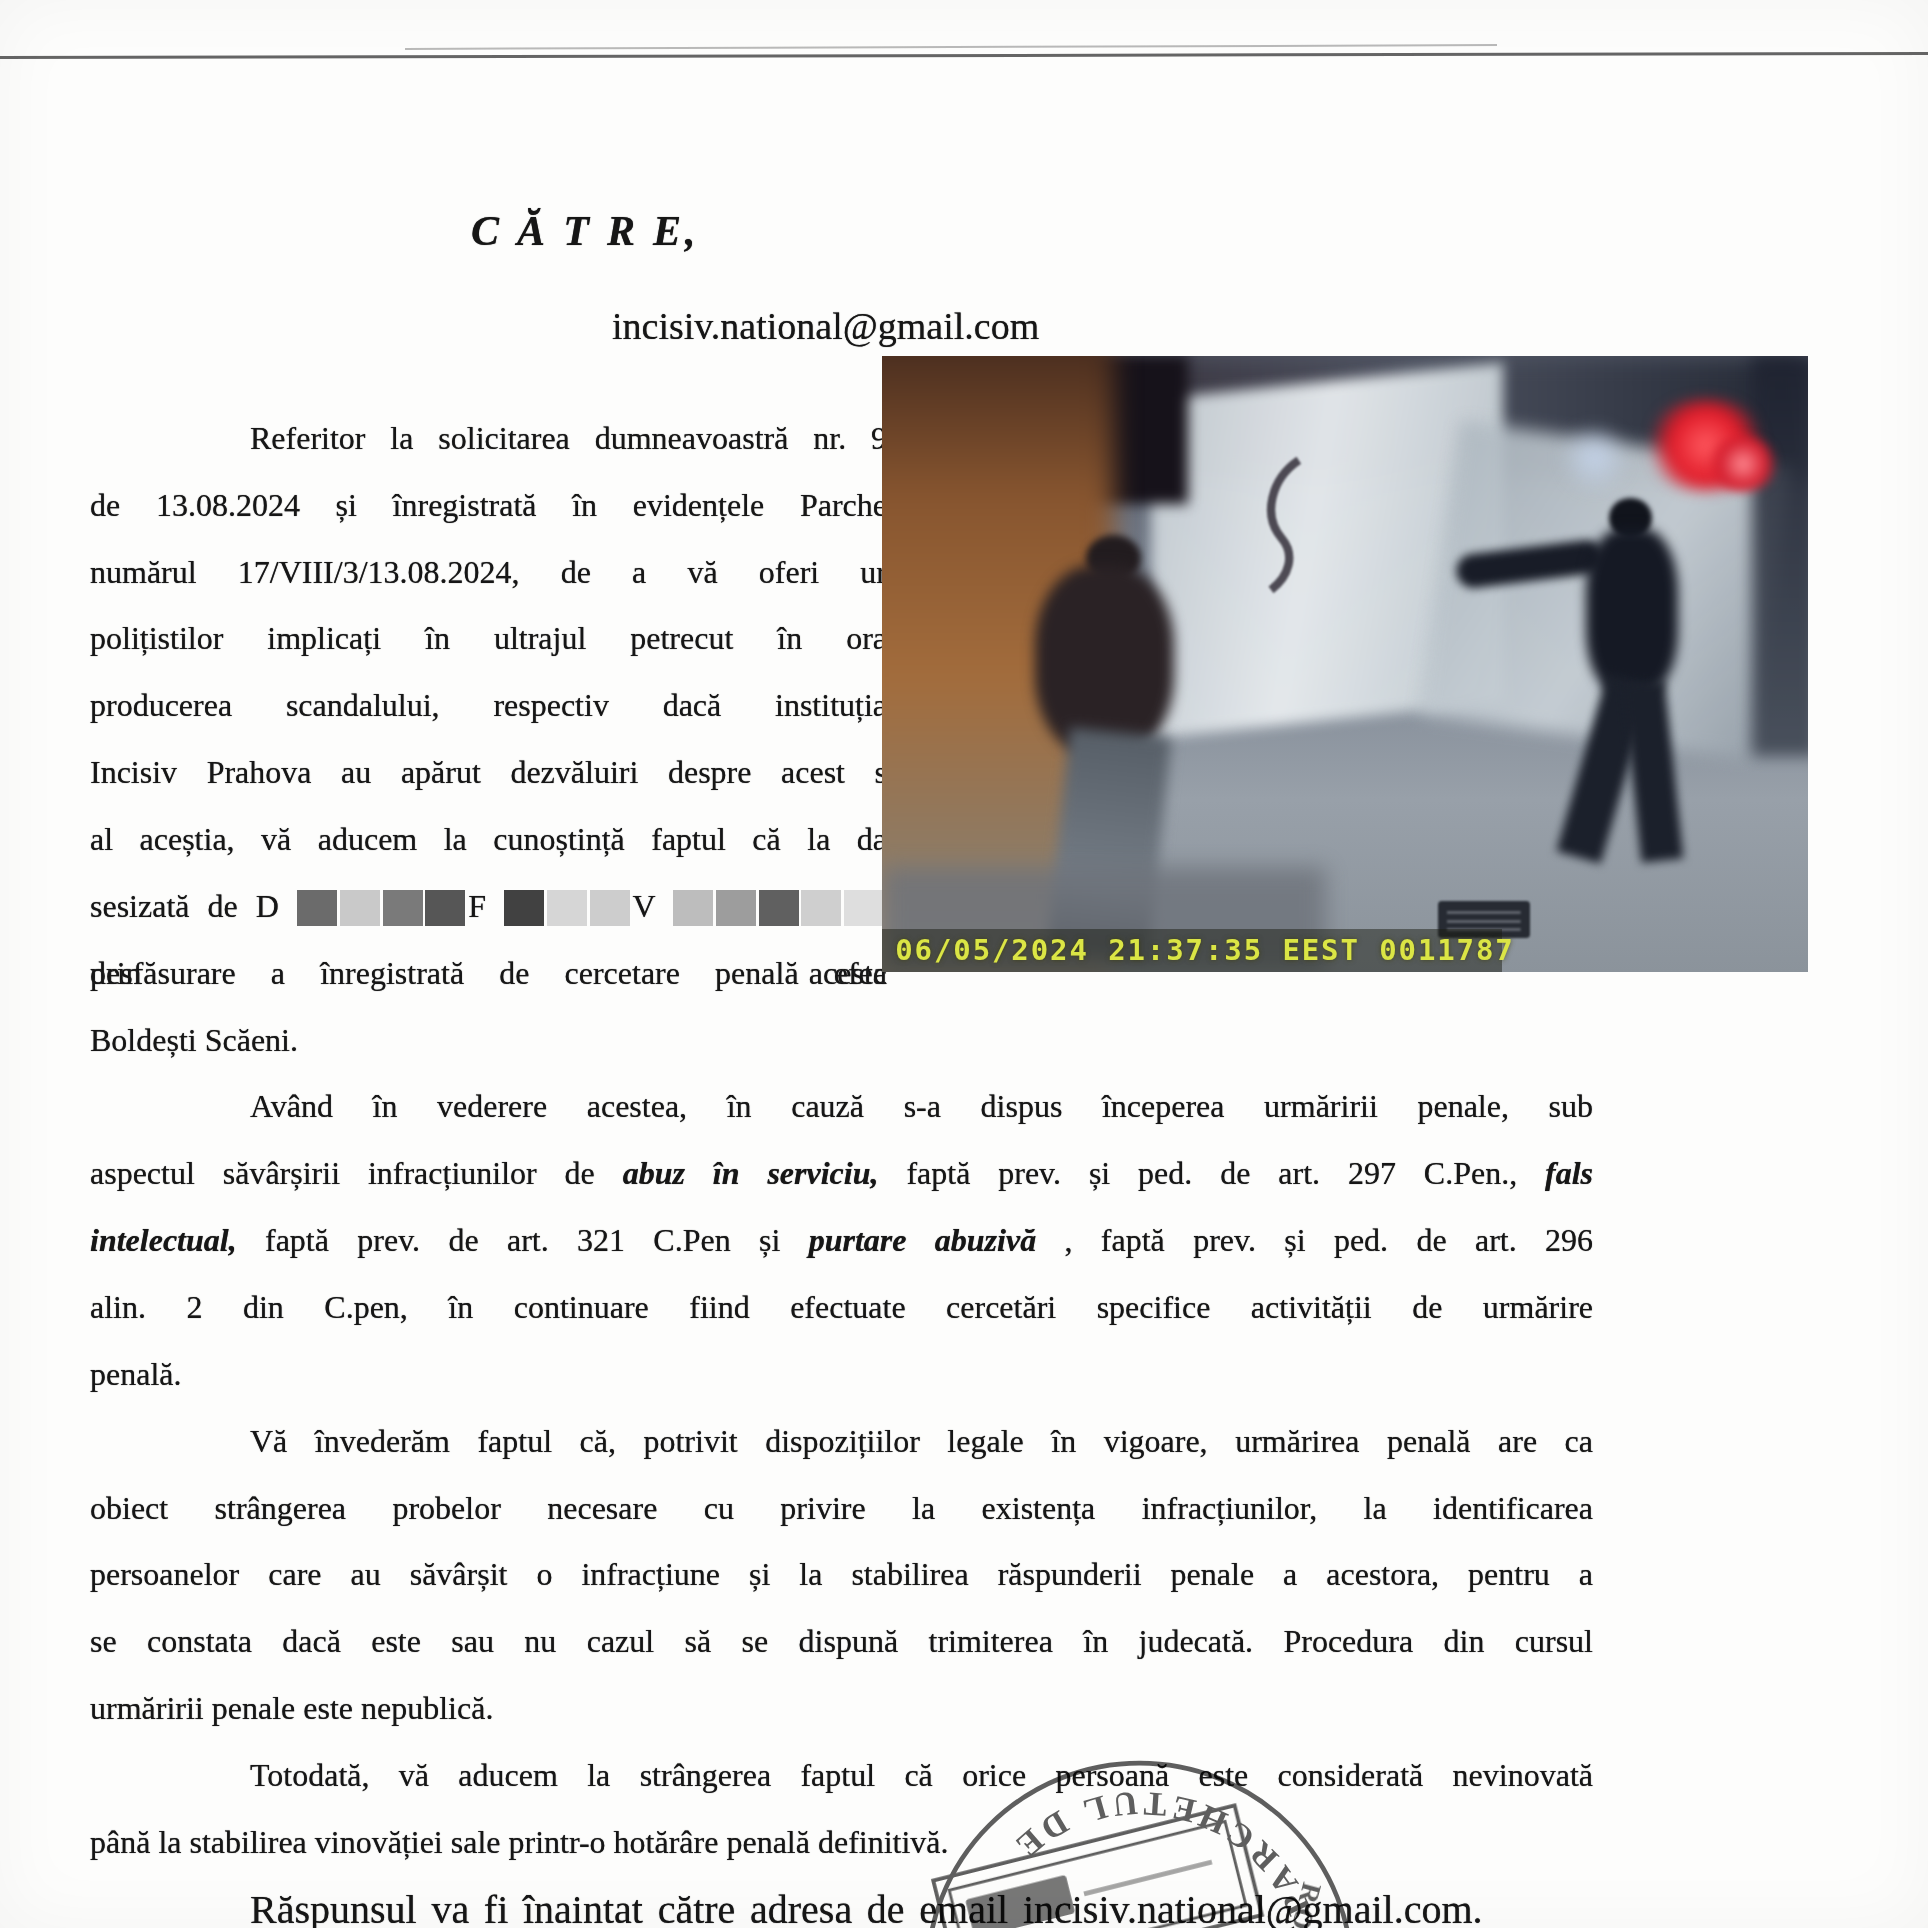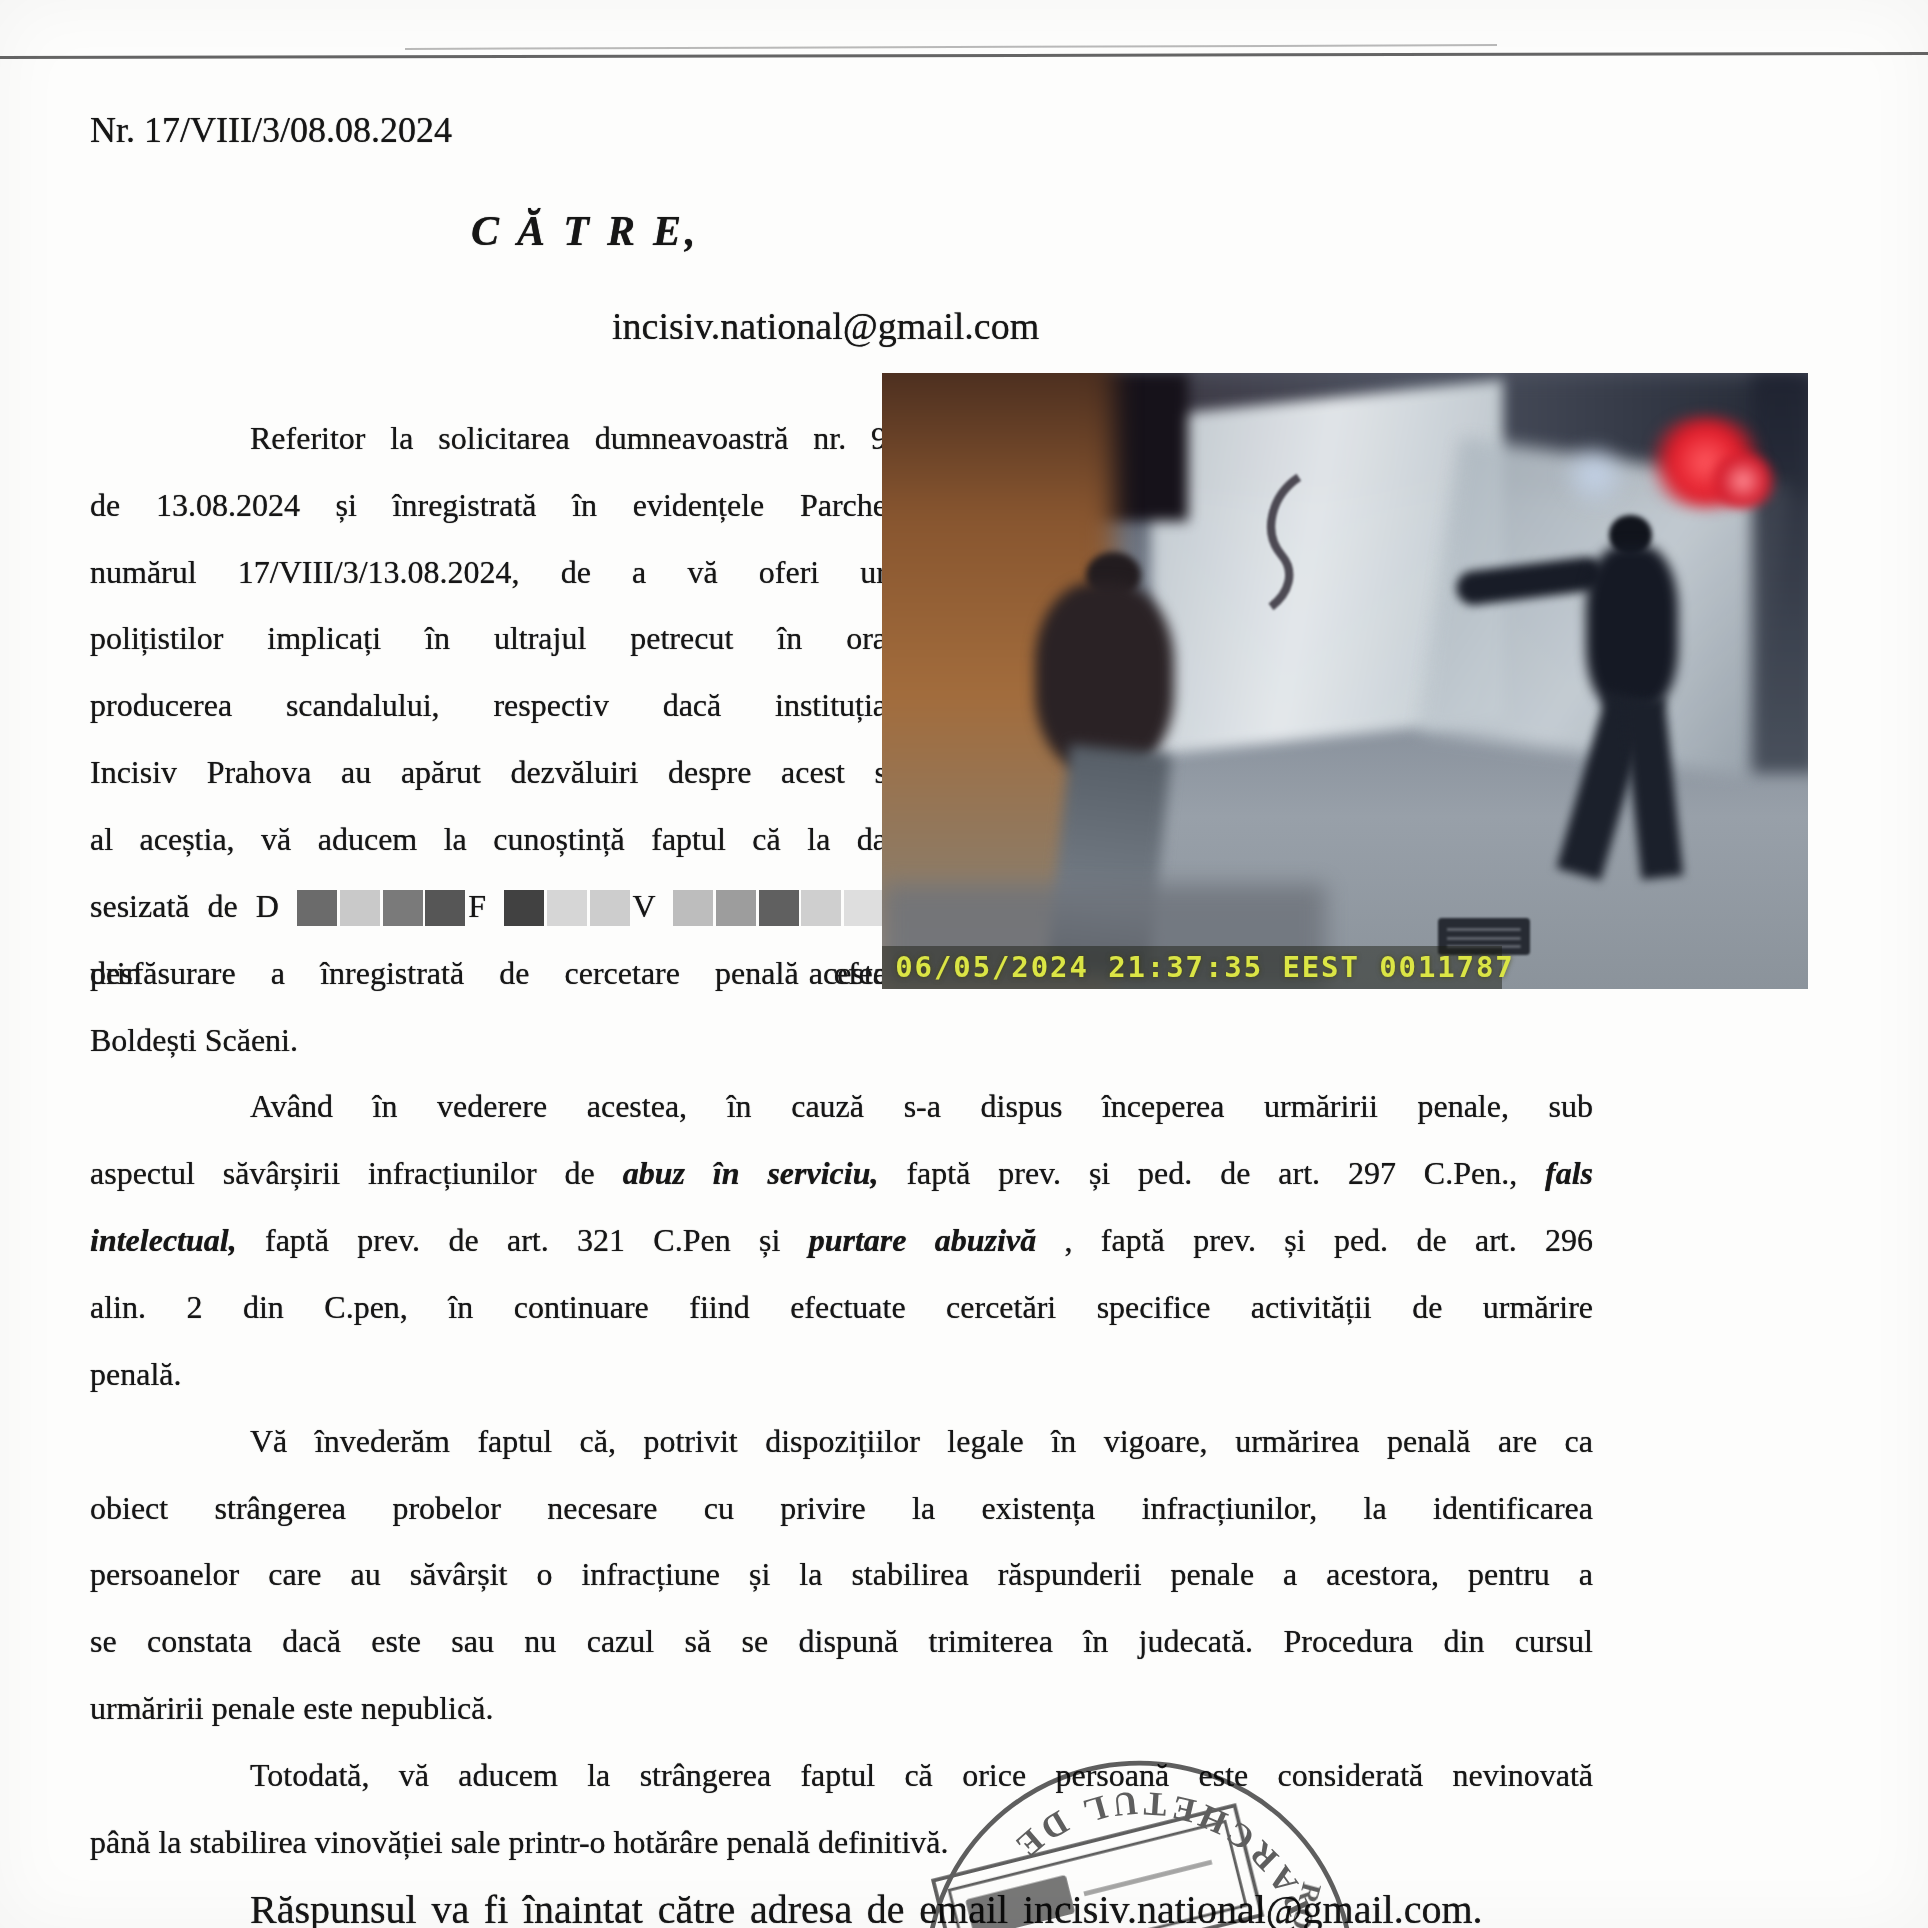--- a/index.html
+++ b/index.html
@@ -21,21 +21,21 @@
   #doc-lines .line{position:absolute;left:90px;width:1503px;height:67px;line-height:67px;
                    font-size:32px;white-space:nowrap;text-shadow:0 0 0.9px #3a3a3a;}
   #doc-lines .line.j{text-align:justify;text-align-last:justify;white-space:normal;}
   #doc-lines .line.cut{width:797px;text-align:justify;text-align-last:justify;white-space:normal;}
   #doc-lines .line.ind{text-indent:160px;}
   #doc-lines .line.big{font-size:40px;word-spacing:4.7px;}
   .bi{font-weight:bold;font-style:italic;}
   .email-u{border-bottom:3.8px solid #1d1d1d;padding-bottom:2.8px;}
   .rsq{display:inline-block;width:40px;height:36px;margin:0 2.8px -3.8px 0;vertical-align:-5.6px;}
   
-  .video{top:356px;left:882px;width:926px;height:616px;overflow:hidden;background:#737373;z-index:5;margin-top:17px;}
+  .video{top:356px;left:882px;width:926px;height:616px;overflow:hidden;background:#737373;z-index:5;}
   .video>div{position:absolute;}
   .v-base{inset:0;background:linear-gradient(180deg,#535866 0%,#78818e 40%,#98a0a9 72%,#8b939b 100%);}
   .v-darktop{top:0;left:0;width:100%;height:20%;
      background:linear-gradient(90deg,#2b1e18 0%,#3c3944 30%,#4c515f 58%,#232834 100%);filter:blur(11.3px);}
   .v-warm{top:-4%;left:-3%;width:28%;height:108%;
      background:linear-gradient(180deg,#43291d 0%,#87552f 25%,#a26c3c 52%,#8e7a63 78%,#97938d 100%);filter:blur(13px);}
   .v-door{top:0;left:21%;width:12%;height:24%;background:#16121a;filter:blur(6.6px);}
   .v-wall{top:4%;left:29%;width:38%;height:55%;transform:skewY(-6deg);
      background:linear-gradient(100deg,#c6ced4 0%,#e9edf0 45%,#bfc9cf 100%);filter:blur(6.6px);opacity:.95;}
   .v-wall2{top:14%;left:60%;width:36%;height:48%;transform:rotate(8deg);
@@ -72,21 +72,20 @@
   .stamp{top:1744px;left:893px;width:512px;height:185px;z-index:8;opacity:.82;mix-blend-mode:multiply;}
 </style>
 </head>
 <body>
 
 <div class="page">
 
   <div class="abs rule-ghost"></div>
   <div class="abs rule-main"></div>
 
-  <div class="abs ref-number">Nr. 17/VIII/3/08.08.2024</div>
   <div class="abs salutation">C Ă T R E,</div>
   <div class="abs addressee-email">incisiv.national@gmail.com</div>
 
   <div id="doc-lines">
       <div class="line cut ind" style="top: 405px;"><span>Referitor la solicitarea dumneavoastră nr. 9</span> </div>
       <div class="line cut" style="top: 472px;"><span>de 13.08.2024 și înregistrată în evidențele Parche</span> </div>
       <div class="line cut" style="top: 539px;"><span>numărul 17/VIII/3/13.08.2024, de a vă oferi ur</span> </div>
       <div class="line cut" style="top: 605px;"><span>polițistilor implicați în ultrajul petrecut în ora</span> </div>
       <div class="line cut" style="top: 672px;"><span>producerea scandalului, respectiv dacă instituția</span> </div>
       <div class="line cut" style="top: 739px;"><span>Incisiv Prahova au apărut dezvăluiri despre acest s</span> </div>

